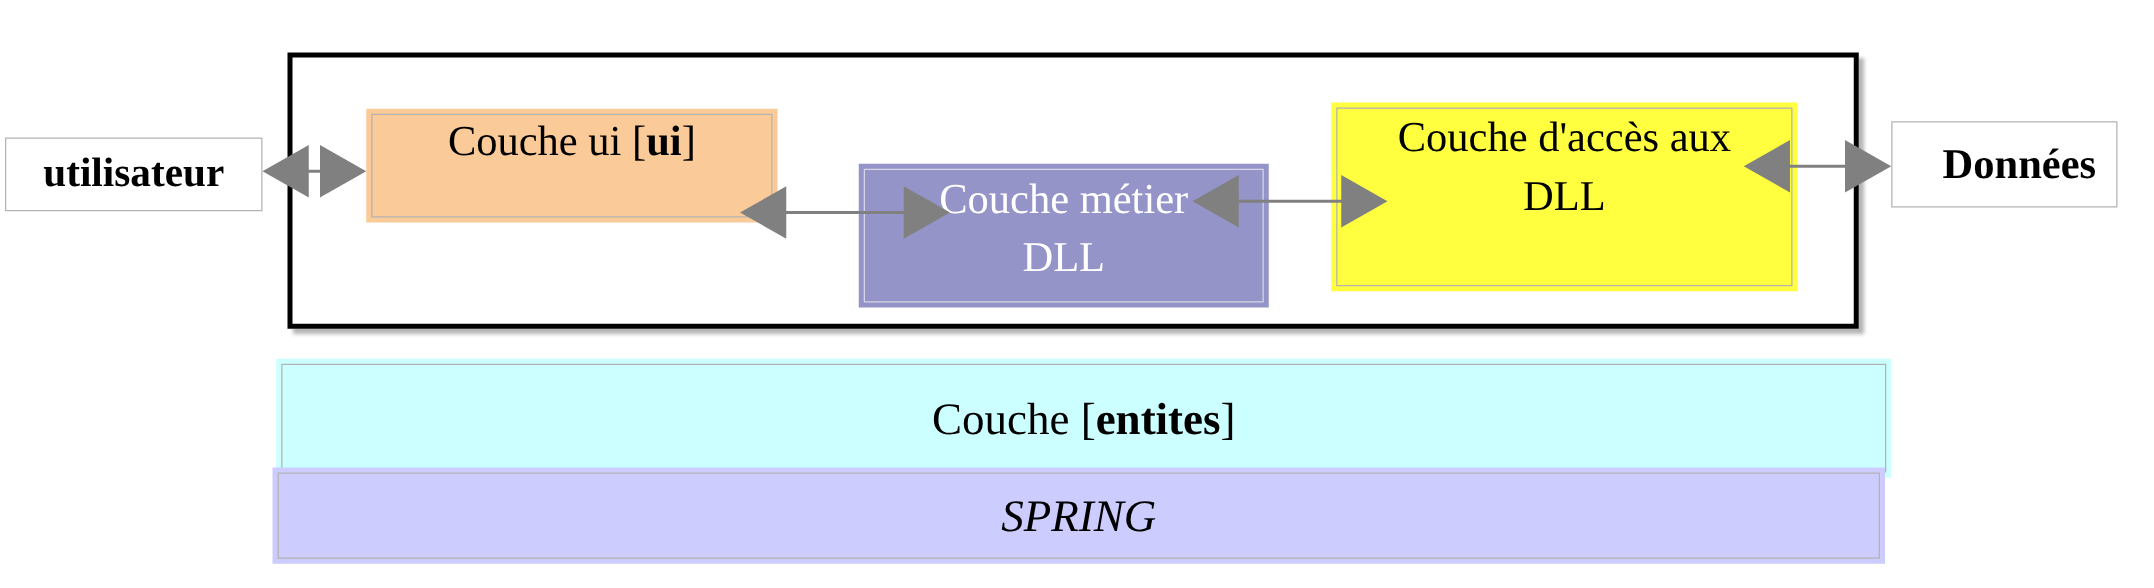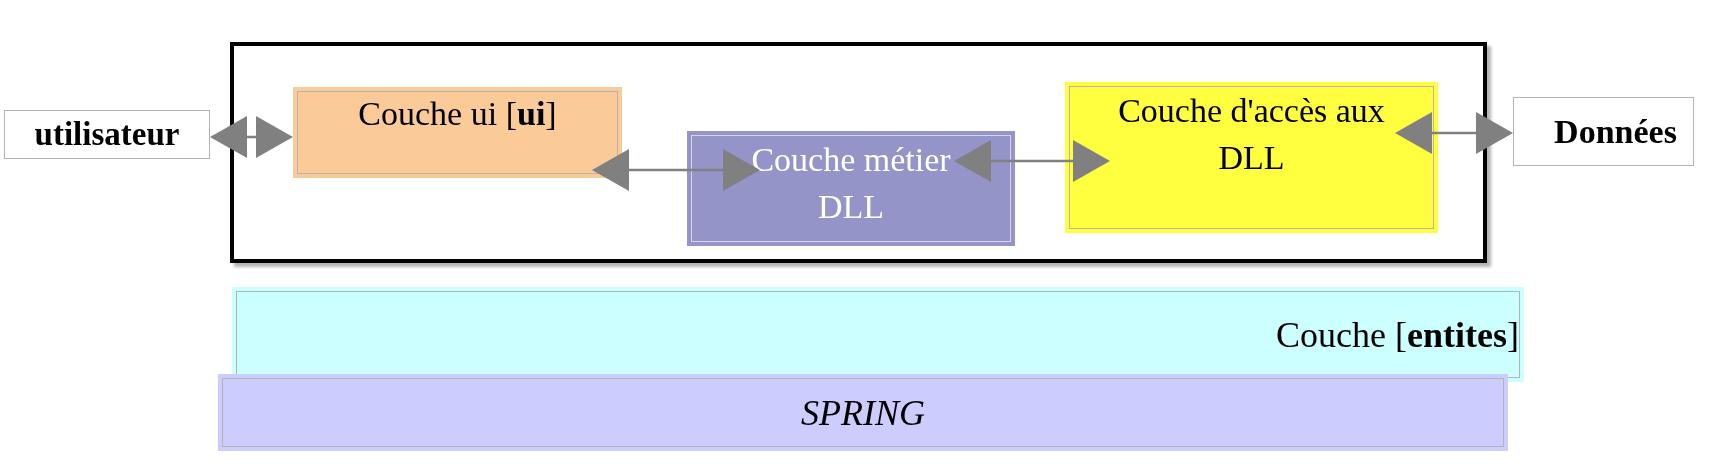--- a/index.html
+++ b/index.html
@@ -31,21 +31,21 @@
     box-shadow: 4px 4px 3px #b4b4b4;
   }
 
   .label-box {
     background: #ffffff;
     border: 1px solid var(--thin-border);
     display: flex; align-items: center; justify-content: center;
     font-weight: bold; font-size: 33px; color: #000;
     white-space: nowrap;
   }
-  .user-box { left: 4px; top: 110px; width: 206px; height: 49px; }
+  .user-box { left: 4px; top: 110px; width: 206px; height: 59px; }
   .donnees-box { left: 1513px; top: 97px; width: 181px; height: 69px; font-size: 34px; padding-left: 24px; }
 
   .layer-box {
     font-size: 34px; color: #000; text-align: center;
     border: 1px solid var(--thin-border);
     line-height: 47px;
   }
   .ring-ui     { background: var(--ui-fill);      box-shadow: 0 0 0 4px var(--ui-fill); }
   .ring-metier { background: var(--metier-fill);  box-shadow: 0 0 0 4px var(--metier-fill); border-color: #d5d5e5; }
   .ring-dao    { background: var(--dao-fill);     box-shadow: 0 0 0 4px var(--dao-fill); }
@@ -54,21 +54,21 @@
 
   .ui-box     { left: 297px;  top: 91px; width: 321px; height: 83px; padding-top: 2px; line-height: 40px; }
   .metier-box { left: 691px;  top: 87px; width: 320px; height: 107px; color: var(--metier-text); margin-top: 48px; }
   .dao-box    { left: 1069px; top: 86px; width: 365px; height: 143px; }
 
   .bar {
     font-size: 36px; color: #000; text-align: center;
     border: 1px solid var(--thin-border);
     display: flex; align-items: center; justify-content: center;
   }
-  .entites-bar { left: 236px; top: 291px; width: 1284px; height: 87px; justify-content: flex-end; }
+  .entites-bar { left: 225px; top: 291px; width: 1284px; height: 87px; }
   .spring-bar  { left: 222px; top: 378px; width: 1282px; height: 69px; font-style: italic; }
 
   .arrows {
     left: 0; top: 0; width: 1723px; height: 470px;
     z-index: 5; pointer-events: none;
   }
   .arrows line { stroke: var(--arrow-color); stroke-width: 2.5; }
   .arrows polygon { fill: var(--arrow-color); }
 
   b { font-weight: bold; }

